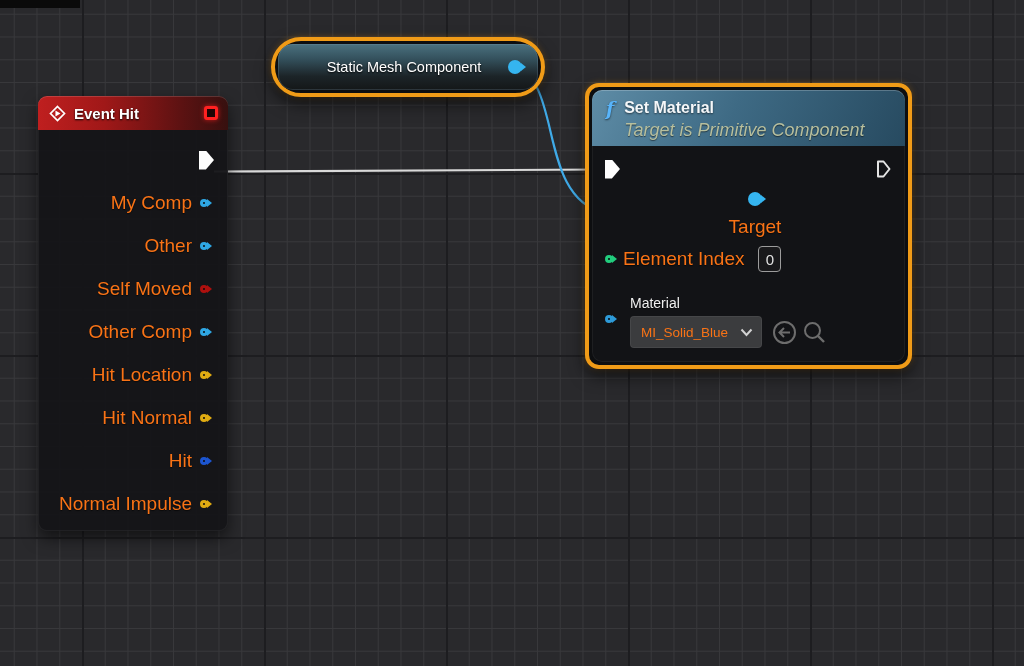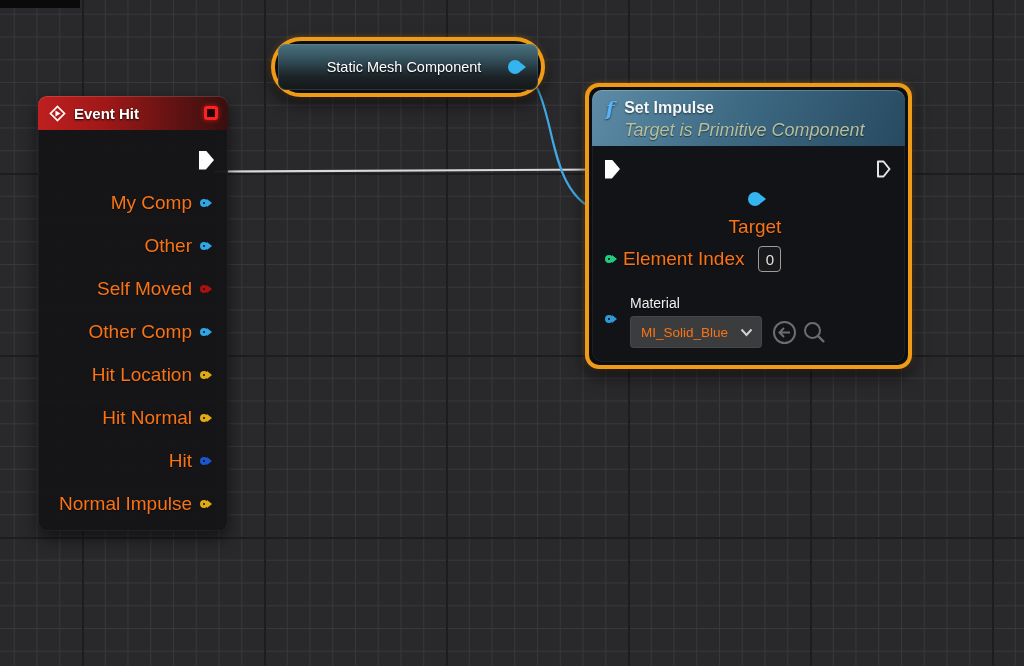--- a/index.html
+++ b/index.html
@@ -39,21 +39,21 @@
               background:rgba(0,0,0,0.45); }
   .pin.ring::after { left:calc(100% + 2px); }
 
   .exec-filled { width:15px; height:19px; background:#fdfdfd;
                  clip-path:polygon(0 0,46% 0,100% 50%,46% 100%,0 100%); }
 
   .pin-label { font-size:19px; color:#f97316; white-space:nowrap; text-shadow:0 1px 1px rgba(0,0,0,0.6); }
 
   
   .var-frame { left:271px; top:37px; width:274px; height:60px; border-radius:30px; padding:3px; }
-  .var-pill { width:100%; height:100%; border-radius:8px;
+  .var-pill { width:100%; height:100%; border-radius:15px;
               background:linear-gradient(180deg,#4a717f 0%,#34515d 32%,#1c2428 70%,#141718 100%);
               box-shadow:inset 0 0 0 1px rgba(130,165,185,0.22);
               display:flex; align-items:center; padding:0 16px 0 22px; }
   .var-label { flex:1; text-align:center; font-size:14.5px; color:#ffffff;
                text-shadow:0 1px 2px #000; }
 
   
   .event-node { left:38px; top:96px; width:190px; }
   .event-header { height:34px; border-radius:9px 9px 0 0; display:flex; align-items:center;
                   padding:0 10px 0 11px; gap:8px; position:relative;
@@ -170,21 +170,21 @@
         <span class="pin ring" style="color: rgb(224, 171, 18);"></span>
       </div>
     </div>
   </div>
 
   <div class="sel-frame fn-frame">
     <div class="fn-node">
       <div class="fn-header">
         <span class="fn-icon">f</span>
         <span>
-          <div class="fn-title">Set Impulse</div>
+          <div class="fn-title">Set Material</div>
           <div class="fn-subtitle">Target is Primitive Component</div>
         </span>
       </div>
       <div class="fn-exec-row">
         <span class="exec-filled"></span>
         <span style="display:flex;">
           <svg width="17" height="20" viewBox="0 0 17 20">
             <path d="M3 2.5 H8.5 L14.5 10 L8.5 17.5 H3 Z" fill="none" stroke="#e4e4e4" stroke-width="2" stroke-linejoin="round"></path>
           </svg>
         </span>

